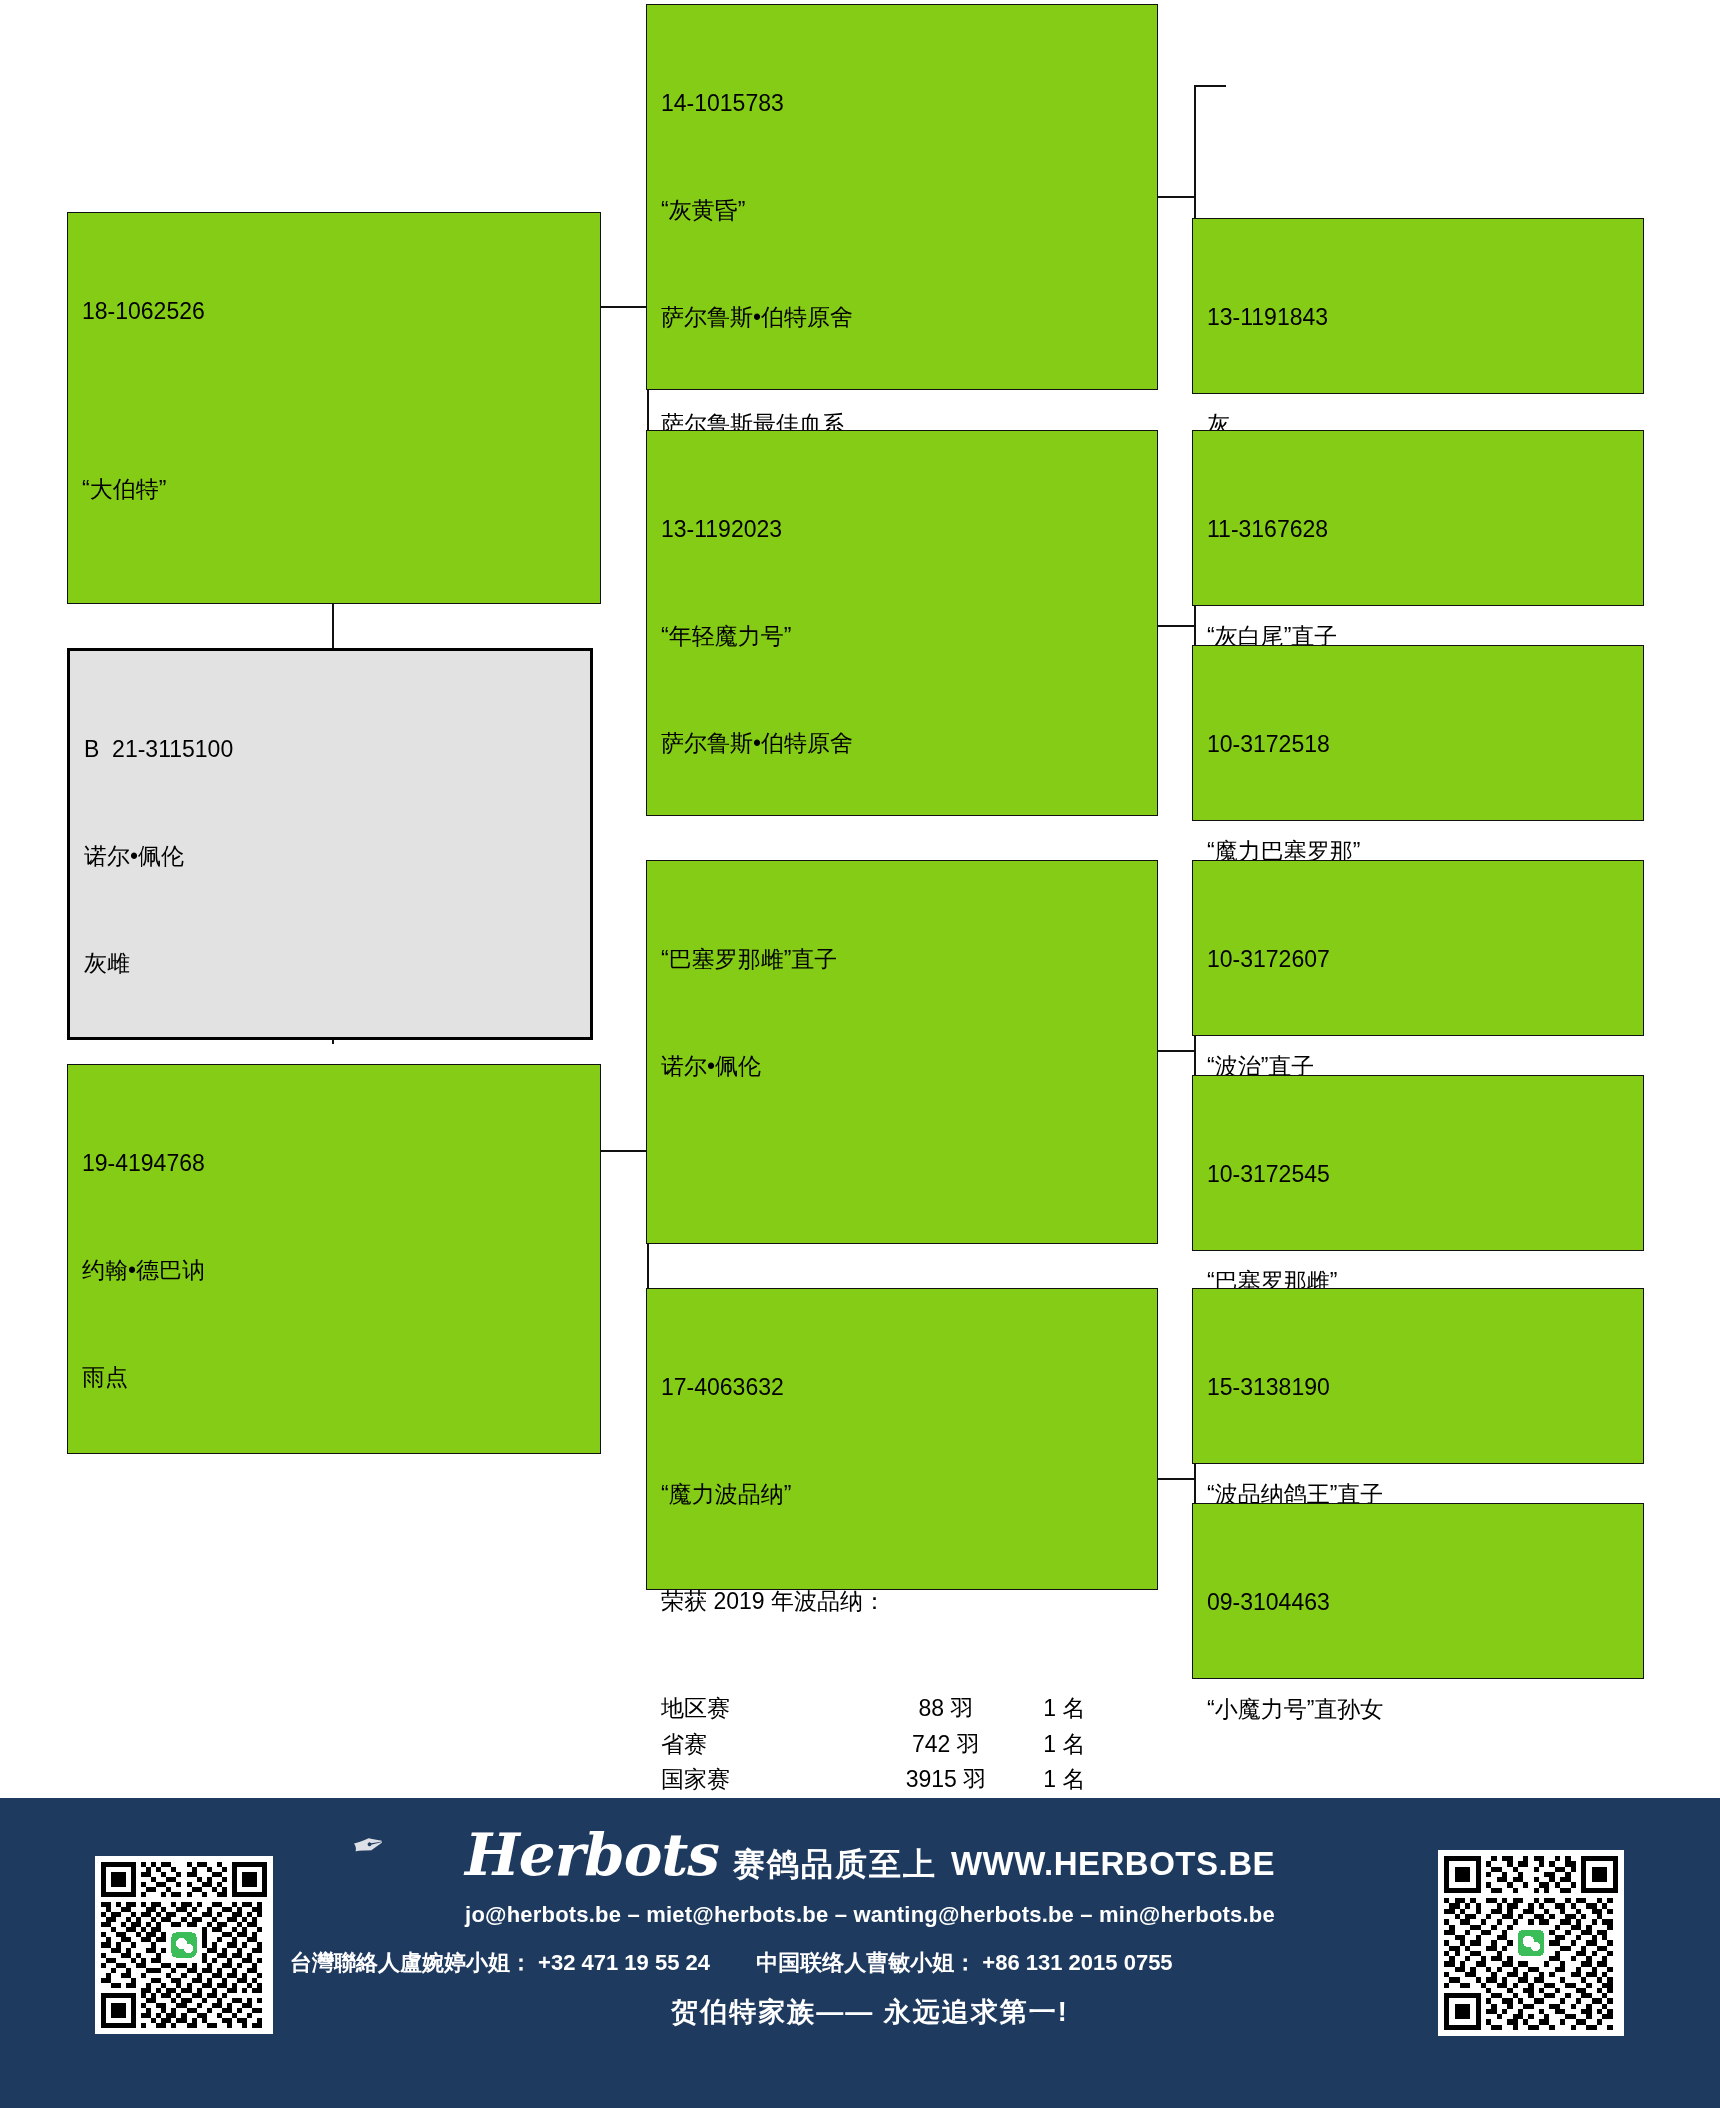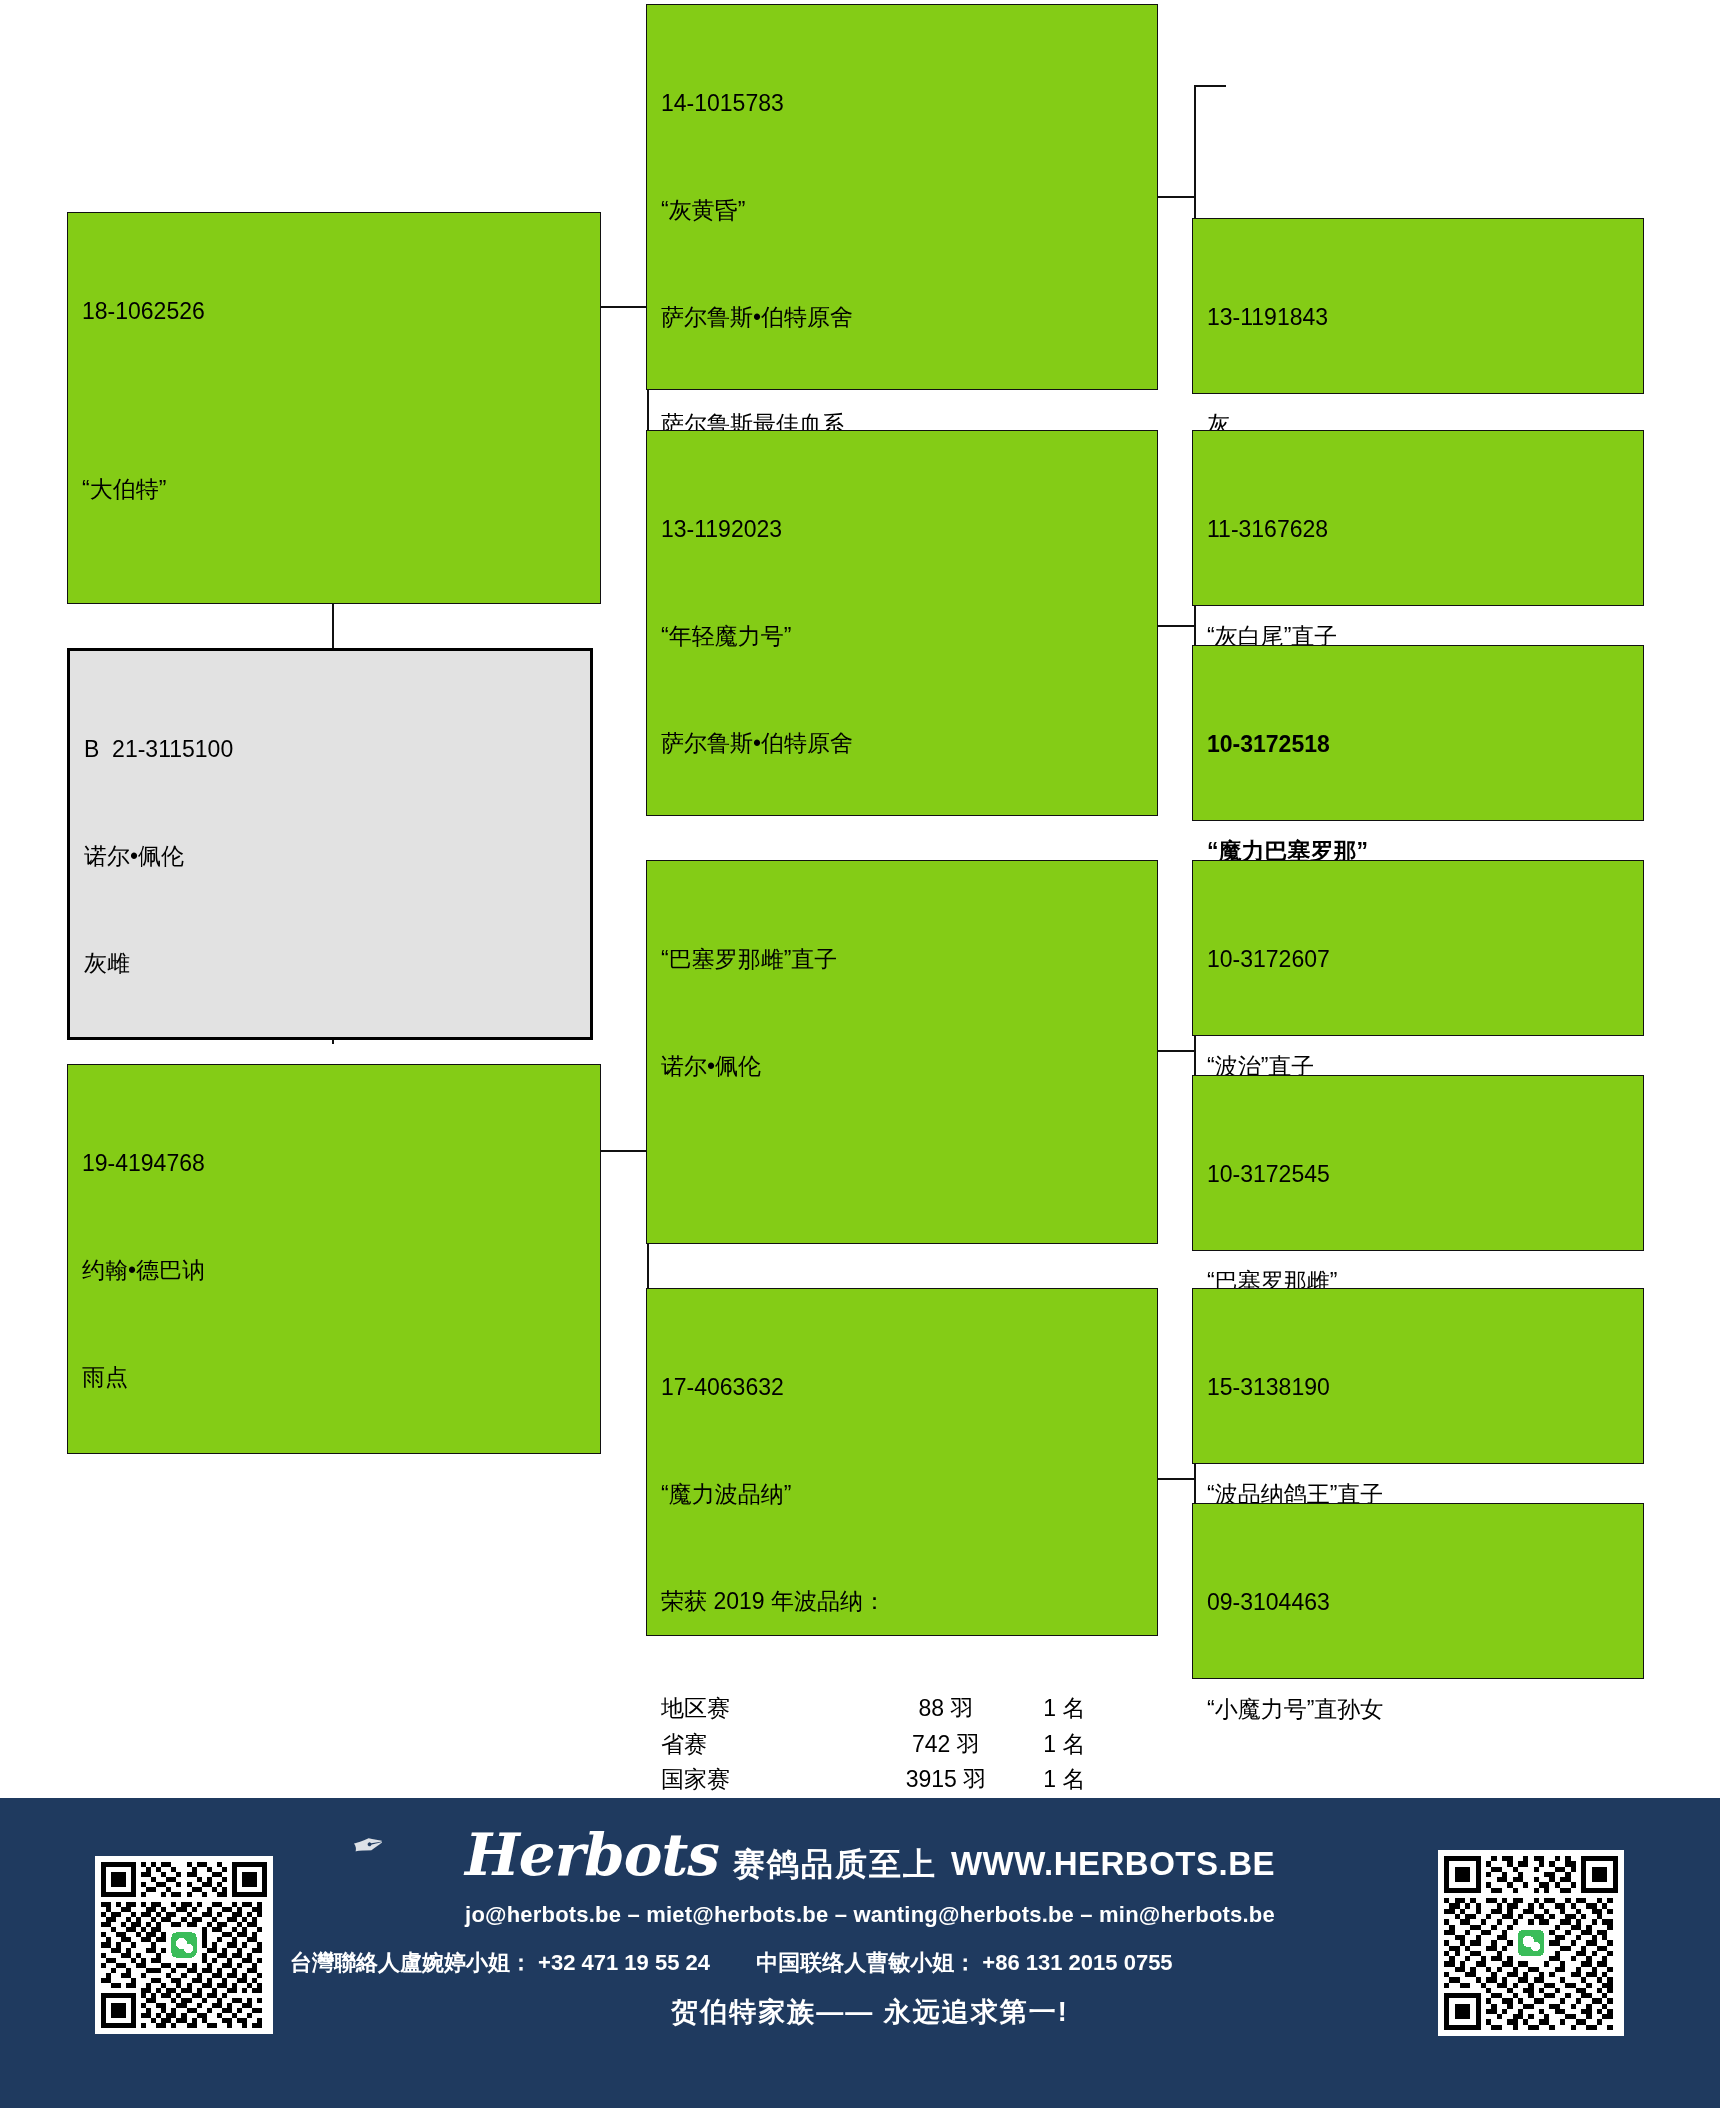--- a/index.html
+++ b/index.html
@@ -217,21 +217,21 @@
     <span class="line">13-1192023</span>
     <span class="line">“年轻魔力号”</span>
     <span class="line">萨尔鲁斯•伯特原舍</span>
   </div>
 
   <div class="box" style="left:646px; top:860px; width:512px; height:384px;">
     <span class="line">“巴塞罗那雌”直子</span>
     <span class="line">诺尔•佩伦</span>
   </div>
 
-  <div class="box" style="left:646px; top:1288px; width:512px; height:348px;">
+  <div class="box" style="left:646px; top:1288px; width:512px; height:302px;">
     <span class="line">17-4063632</span>
     <span class="line">“魔力波品纳”</span>
     <span class="line">荣获 2019 年波品纳：</span>
     <div class="results">
       <span class="c0">地区赛</span>
       <span class="c1">88 羽</span>
       <span class="c2">1 名</span>
 
       <span class="c0">省赛</span>
       <span class="c1">742 羽</span>
@@ -255,21 +255,21 @@
   <div class="box" style="left:1192px; top:218px; width:452px; height:176px;">
     <span class="line">13-1191843</span>
     <span class="line">灰</span>
   </div>
 
   <div class="box" style="left:1192px; top:430px; width:452px; height:176px;">
     <span class="line">11-3167628</span>
     <span class="line">“灰白尾”直子</span>
   </div>
 
-  <div class="box" style="left:1192px; top:645px; width:452px; height:176px;font-weight:bold;">
+  <div class="box" style="left:1192px; top:645px; width:452px; height:176px;">
     <span class="line">10-3172518</span>
     <span class="line">“魔力巴塞罗那”</span>
   </div>
 
   <div class="box" style="left:1192px; top:860px; width:452px; height:176px;">
     <span class="line">10-3172607</span>
     <span class="line">“波治”直子</span>
   </div>
 
   <div class="box" style="left:1192px; top:1075px; width:452px; height:176px;">

